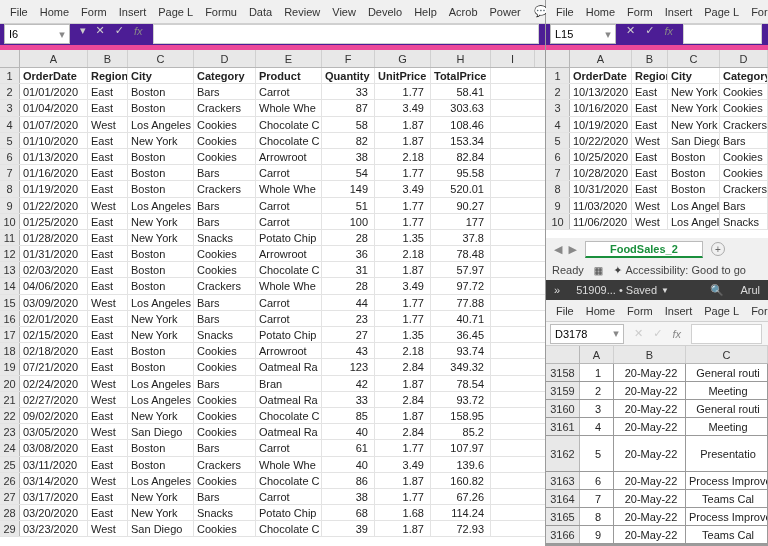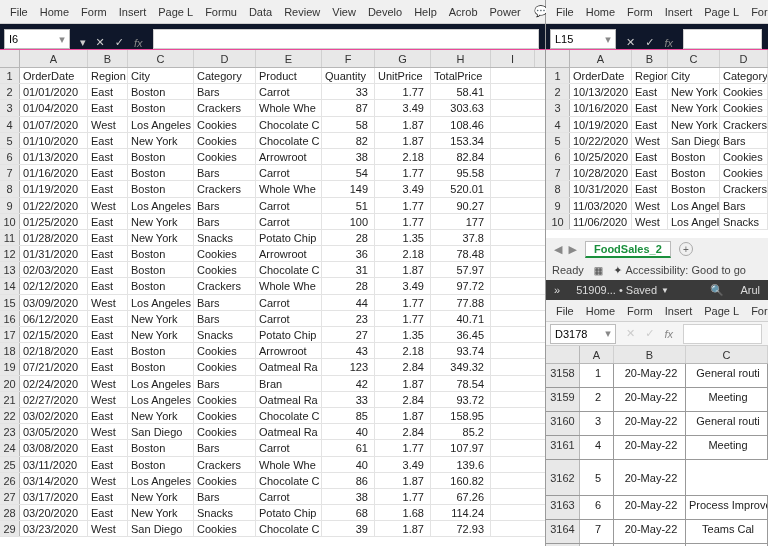--- a/index.html
+++ b/index.html
@@ -3,70 +3,70 @@
 <meta charset="utf-8">
 <style>
   * { margin: 0; padding: 0; box-sizing: border-box; font-family: "Segoe UI", Arial, sans-serif; font-size: 11px; }
   body { background: #9b9b9b; width: 768px; height: 546px; overflow: hidden; position: relative; }
   
   
   .win-left { position: absolute; left: 0; top: 0; width: 545px; height: 546px; background: #fff; }
   .ribbon { height: 24px; background: #f0f0f0; border-bottom: 1px solid #d0d0d0; display: flex; align-items: center; padding-left: 4px; }
   .ribbon .tab { padding: 3px 6px; color: #333; cursor: default; white-space: nowrap; }
   .ribbon .iconbtn { width: 20px; height: 18px; display:flex; align-items:center; justify-content:center; margin-left:8px; color:#666;}
-  .namebox-row { height: 26px; background: #0f172a; display: flex; align-items: flex-end; border-bottom: 1px solid #ec4899; }
+  .namebox-row { height: 26px; background: #4c1d95; display: flex; align-items: flex-start; border-bottom: 5px solid #ec4899; }
   .namebox { width: 66px; height: 20px; background: #fff; border: 1px solid #bcbcbc; margin-left: 4px; padding-left: 4px; display: flex; align-items: center; font-size: 11px;}
   .namebox .dd { margin-left:auto; width:14px;color:#888; text-align:center;}
   .fx-icons { display:flex; align-items:center; gap:10px; padding:0 10px; color:#888;}
   .fx-icons span.dim{color:#ccc;}
   .formula-bar { flex:1; height:20px; background:#fff; border:1px solid #d0d0d0; margin-right:6px;}
   .colhdrs { height:18px; background:#e8e8e8; display:flex; border-bottom:1px solid #b7b7b7;}
   .rowhdrs-gap{width:20px; border-right:1px solid #b7b7b7; background:#e8e8e8;}
   .ch { border-right:1px solid #d0d0d0; text-align:center; line-height:18px; color:#333; }
   .grid { overflow:hidden; }
   .row { display:flex; height:16.2px; border-bottom:1px solid #e3e3e3;}
   .rh { width:20px; background:#e8e8e8; border-right:1px solid #b7b7b7; text-align:center; color:#333; line-height:16px;}
   .cell { border-right:1px solid #e3e3e3; line-height:16px; padding-left:3px; white-space:nowrap; overflow:hidden; color:#222;}
   .cell.r { text-align:right; padding-right:6px; padding-left:0;}
-  .row.hdr .cell{font-weight:400;}
+  .row.hdr .cell{font-weight:700;}
   
   
   .wA{width:68px;} .wB{width:40px;} .wC{width:66px;} .wD{width:62px;}
   .wE{width:66px;} .wF{width:53px;} .wG{width:56px;} .wH{width:60px;} .wI{width:44px;}
   
   
   .win-right-top { position:absolute; left:546px; top:0; width:222px; height:300px; background:#fff;}
   .win-right-top .colhdrs .rowhdrs-gap{width:24px;}
   .win-right-top .rh{width:24px;}
   .wRA{width:62px;}.wRB{width:36px;}.wRC{width:52px;}.wRD{width:48px;}
   
   .sheet-tabs{position:absolute; left:546px; top:238px; width:222px; height:22px; background:#f0f0f0; display:flex; align-items:center;}
   .sheet-tabs .arrows{display:flex;gap:6px;padding:0 8px;color:#888;}
-  .sheet-tabs .tabname{background:#fff; border:1px solid #bbb; border-bottom:2px solid #1a8f3c; padding:1px 8px; color:#1a8f3c; font-weight:600;}
+  .sheet-tabs .tabname{background:#fff; border:1px solid #bbb; border-bottom:2px solid #1a8f3c; padding:1px 24px; color:#1a8f3c; font-weight:600;}
   .sheet-tabs .plus{margin-left:8px; width:14px; height:14px; border:1px solid #aaa; border-radius:50%; display:flex;align-items:center;justify-content:center; font-size:10px;color:#666;}
   
   .status{position:absolute; left:546px; top:260px; width:222px; height:20px; background:#f0f0f0; display:flex; align-items:center; padding:0 6px; color:#444; gap:10px;}
   .status .acc{display:flex;align-items:center;gap:3px;}
   .status .icon{font-size:10px;}
   
   .title-right{position:absolute; left:546px; top:280px; width:222px; height:20px; background:#3a3a3a; display:flex; align-items:center; color:#ddd; padding:0 8px; gap:16px;}
   .title-right .saved{display:flex;align-items:center;gap:4px;}
   .title-right .dd-sm{font-size:8px;}
   .title-right .search{margin-left:auto; font-size:11px;}
   
   .ribbon2{position:absolute; left:546px; top:300px; width:222px; height:22px; background:#f0f0f0; display:flex;align-items:center;}
   
   .namebox-row2{position:absolute; left:546px; top:322px; width:222px; height:24px; background:#f5f5f5; display:flex;align-items:center; border-bottom:1px solid #d0d0d0;}
   
   .colhdrs2{position:absolute; left:546px; top:346px; width:222px; height:18px; background:#e8e8e8; display:flex; border-bottom:1px solid #b7b7b7;}
   .gap2{width:34px; border-right:1px solid #b7b7b7; background:#e8e8e8;}
   .w2A{width:34px;} .w2B{width:72px;} .w2C{width:82px;}
   
   .grid2{position:absolute; left:546px; top:364px; width:222px; background:#fff;}
-  .grid2 .row{border-bottom:1px solid #999;height:24px;}
+  .grid2 .row{border-bottom:1px solid #999;height:18px;}
   .grid2 .row.tall{height:36px;}
   .grid2 .rh{width:34px; line-height:18px;}
   .grid2 .row.tall .rh{line-height:36px;}
   .grid2 .cell{border-right:1px solid #999; line-height:18px; text-align:center;}
   .grid2 .row.tall .cell{line-height:36px;}
 </style>
 </head>
 <body>
 
 <div class="win-left">
@@ -251,21 +251,21 @@
         <div class="cell wB">East</div>
         <div class="cell wC">Boston</div>
         <div class="cell wD">Cookies</div>
         <div class="cell wE">Chocolate C</div>
         <div class="cell wF r">31</div>
         <div class="cell wG r">1.87</div>
         <div class="cell wH r">57.97</div>
       </div>
       <div class="row">
         <div class="rh">14</div>
-        <div class="cell wA">02/12/2020</div>
+        <div class="cell wA">04/06/2020</div>
         <div class="cell wB">East</div>
         <div class="cell wC">Boston</div>
         <div class="cell wD">Crackers</div>
         <div class="cell wE">Whole Whe</div>
         <div class="cell wF r">28</div>
         <div class="cell wG r">3.49</div>
         <div class="cell wH r">97.72</div>
       </div>
       <div class="row">
         <div class="rh">15</div>
@@ -273,21 +273,21 @@
         <div class="cell wB">West</div>
         <div class="cell wC">Los Angeles</div>
         <div class="cell wD">Bars</div>
         <div class="cell wE">Carrot</div>
         <div class="cell wF r">44</div>
         <div class="cell wG r">1.77</div>
         <div class="cell wH r">77.88</div>
       </div>
       <div class="row">
         <div class="rh">16</div>
-        <div class="cell wA">06/12/2020</div>
+        <div class="cell wA">02/01/2020</div>
         <div class="cell wB">East</div>
         <div class="cell wC">New York</div>
         <div class="cell wD">Bars</div>
         <div class="cell wE">Carrot</div>
         <div class="cell wF r">23</div>
         <div class="cell wG r">1.77</div>
         <div class="cell wH r">40.71</div>
       </div>
       <div class="row">
         <div class="rh">17</div>
@@ -339,21 +339,21 @@
         <div class="cell wB">West</div>
         <div class="cell wC">Los Angeles</div>
         <div class="cell wD">Cookies</div>
         <div class="cell wE">Oatmeal Ra</div>
         <div class="cell wF r">33</div>
         <div class="cell wG r">2.84</div>
         <div class="cell wH r">93.72</div>
       </div>
       <div class="row">
         <div class="rh">22</div>
-        <div class="cell wA">03/02/2020</div>
+        <div class="cell wA">09/02/2020</div>
         <div class="cell wB">East</div>
         <div class="cell wC">New York</div>
         <div class="cell wD">Cookies</div>
         <div class="cell wE">Chocolate C</div>
         <div class="cell wF r">85</div>
         <div class="cell wG r">1.87</div>
         <div class="cell wH r">158.95</div>
       </div>
       <div class="row">
         <div class="rh">23</div>
@@ -568,21 +568,21 @@
 <div class="ribbon ribbon2" id="ribbon-right-bottom">
     <span class="tab">File</span>
     <span class="tab">Home</span>
     <span class="tab">Form</span>
     <span class="tab">Insert</span>
     <span class="tab">Page L</span>
     <span class="tab">Formu</span>
   </div>
 
 <div class="namebox-row namebox-row2">
-  <div class="namebox" style="width:66px">
+  <div class="namebox" style="width:74px">
       <span>D3178</span>
       <span class="dd">▾</span>
     </div>
   <div class="fx-icons">
     <span class="dim">✕</span>
     <span class="dim">✓</span>
     <i>fx</i>
   </div>
   <div class="formula-bar"></div>
 </div>
@@ -615,20 +615,21 @@
     <div class="row">
       <div class="rh">3161</div>
       <div class="cell w2A">4</div>
       <div class="cell w2B">20-May-22</div>
       <div class="cell w2C">Meeting</div>
     </div>
     <div class="row tall">
       <div class="rh">3162</div>
       <div class="cell w2A">5</div>
       <div class="cell w2B">20-May-22</div>
+      <div class="cell w2C">Presentatio</div>
     </div>
     <div class="row">
       <div class="rh">3163</div>
       <div class="cell w2A">6</div>
       <div class="cell w2B">20-May-22</div>
       <div class="cell w2C">Process Improve</div>
     </div>
     <div class="row">
       <div class="rh">3164</div>
       <div class="cell w2A">7</div>

